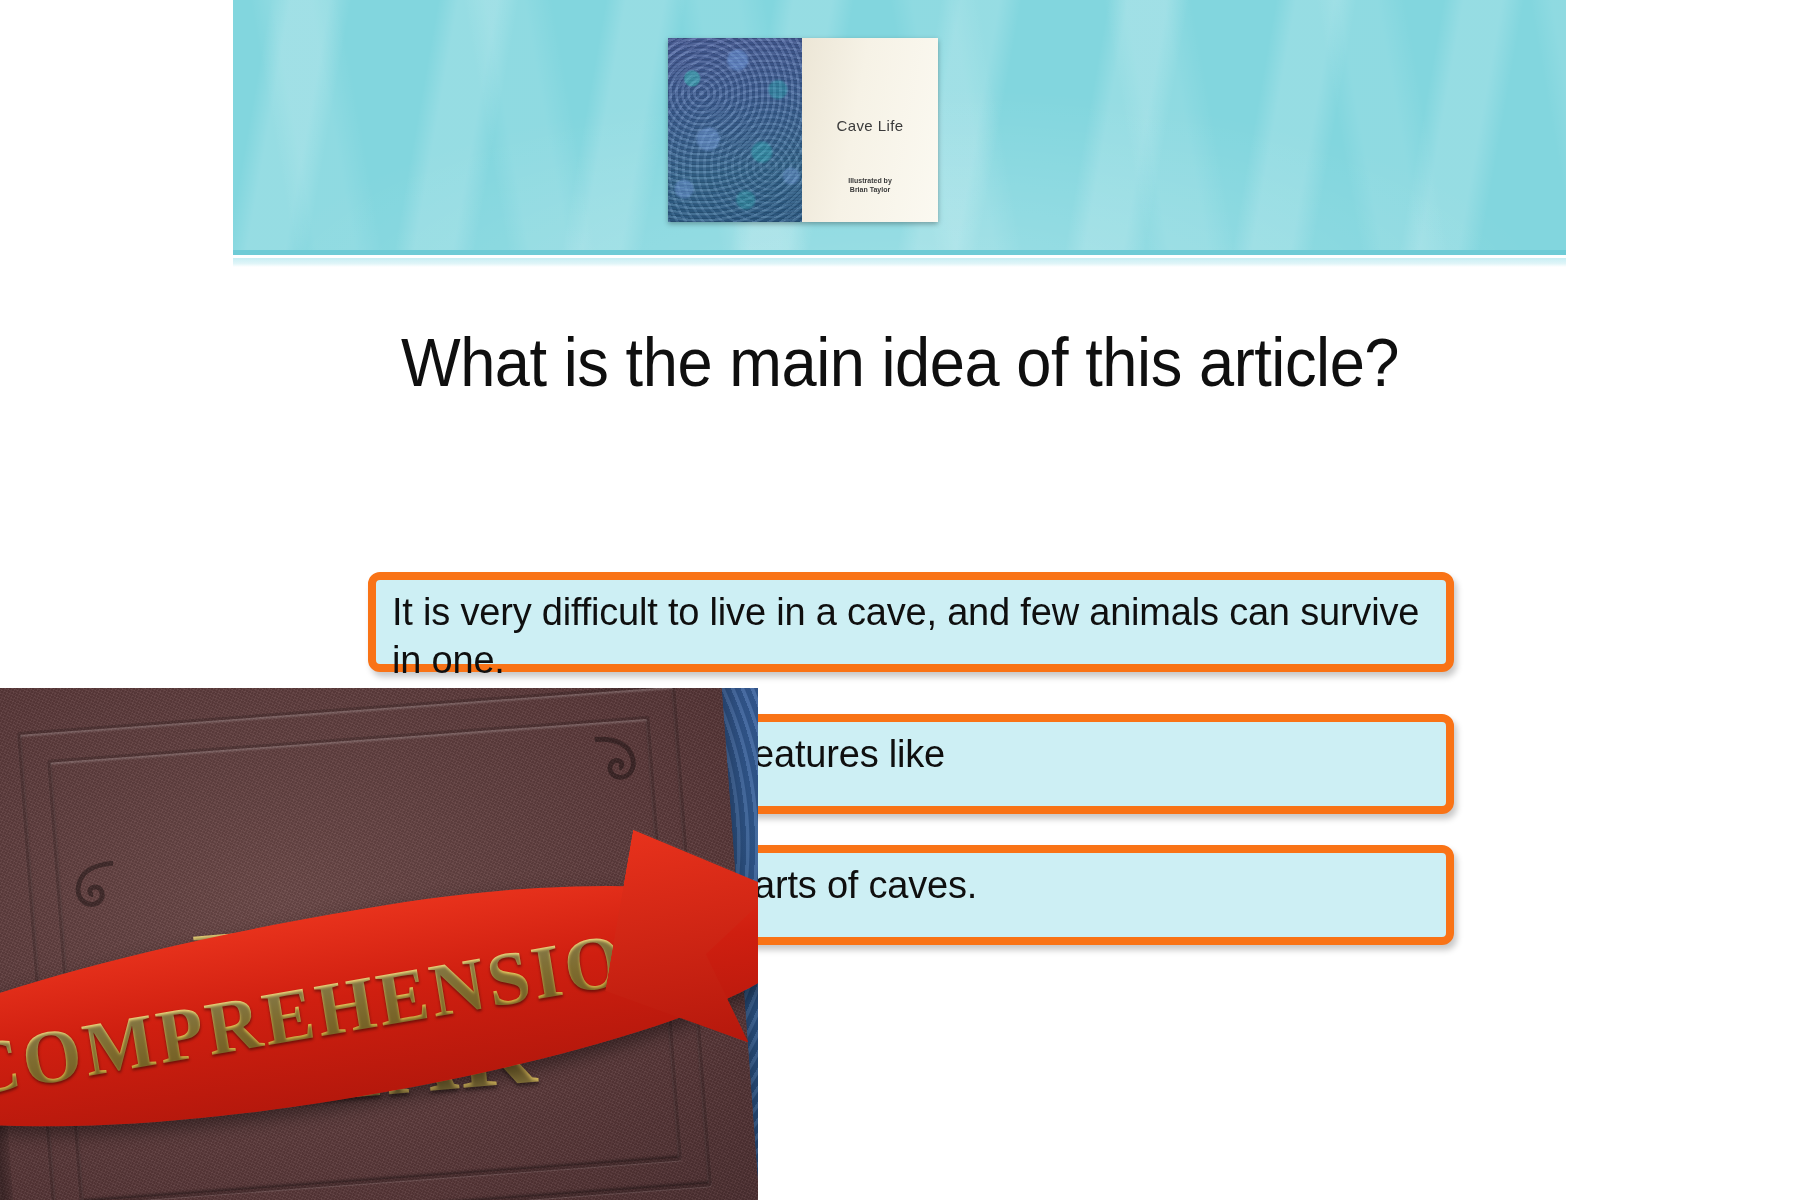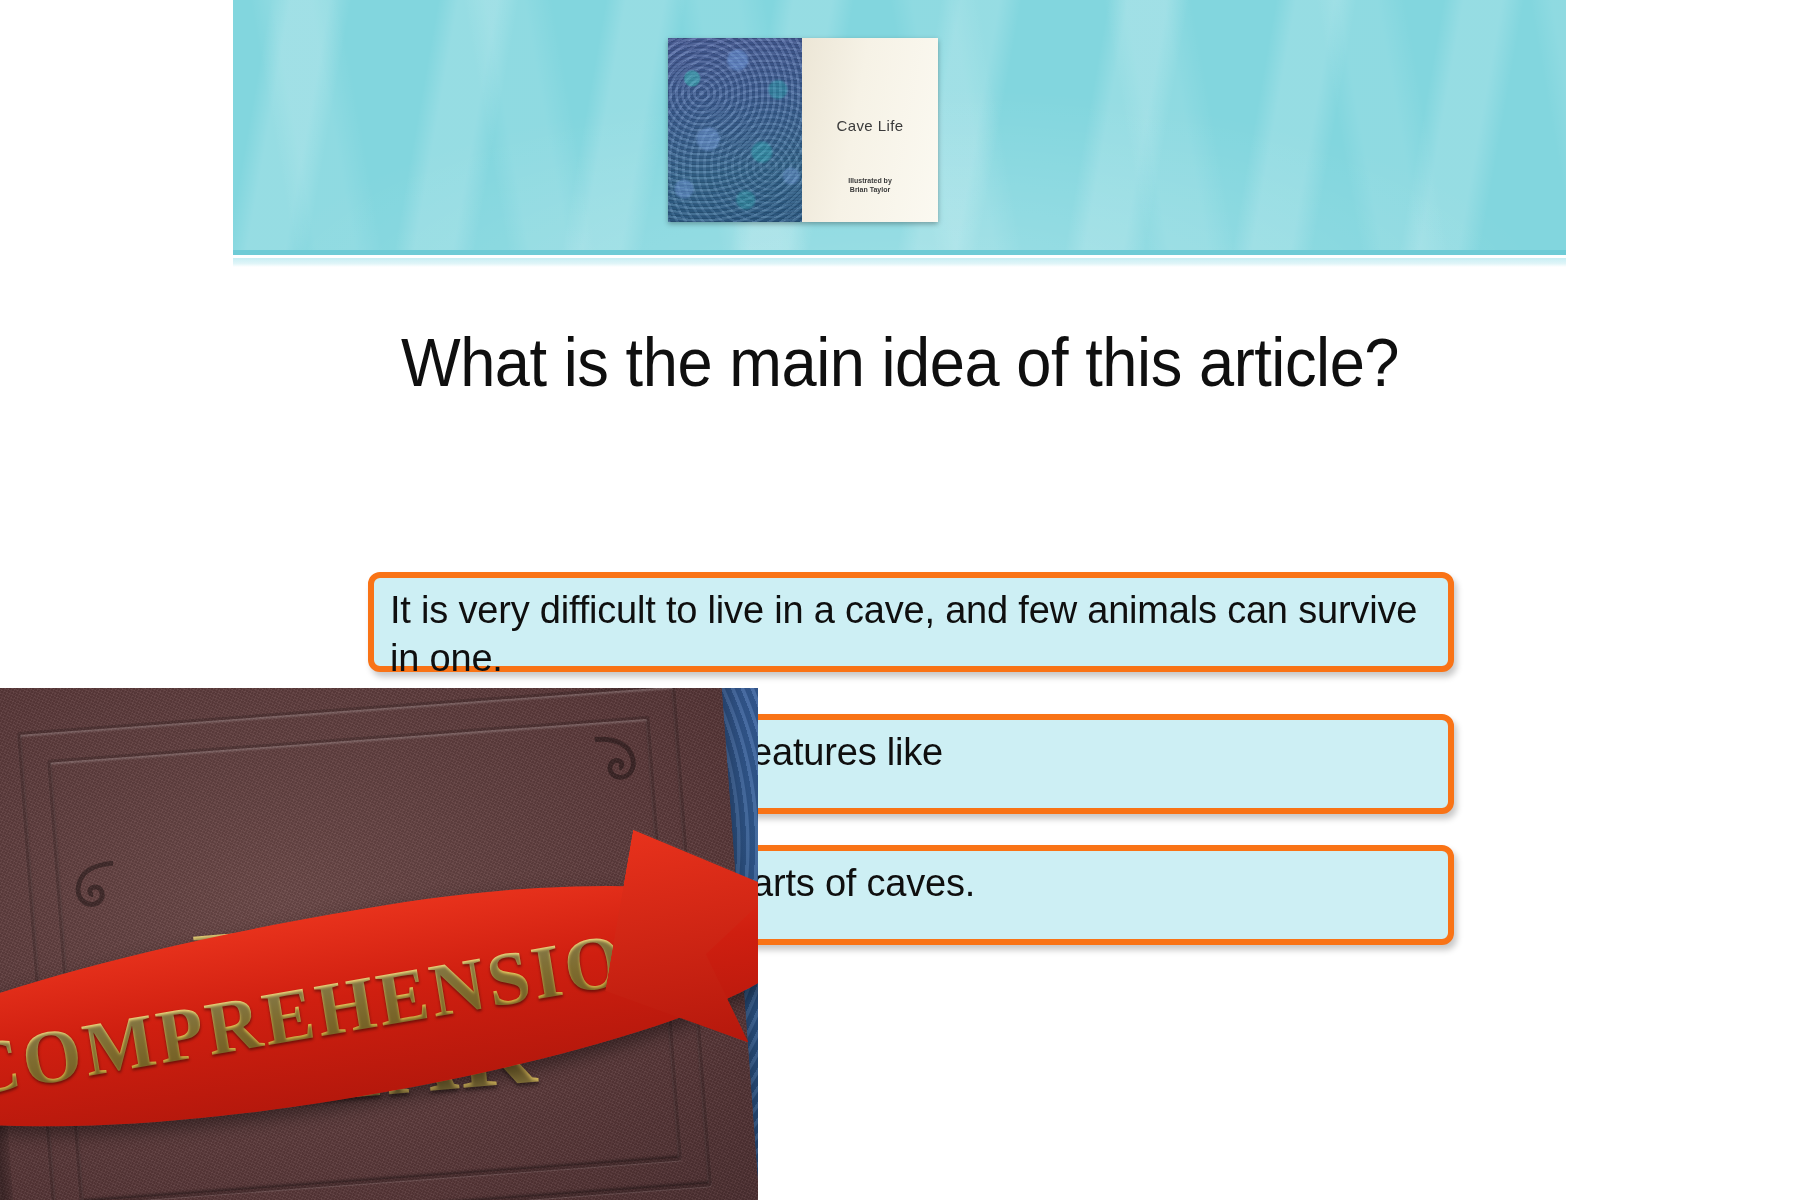--- a/index.html
+++ b/index.html
@@ -165,21 +165,21 @@
     transform: scaleX(0.93);
     transform-origin: 50% 0;
   }
 
   
   .answer {
     position: absolute;
     left: 368px;
     width: 1086px;
     background: #cdeff4;
-    border: 6px solid #f97316;
+    border: 8px solid #f97316;
     border-radius: 12px;
     box-sizing: border-box;
     box-shadow: 3px 5px 6px rgba(0,0,0,0.22);
     padding: 8px 16px 10px 16px;
     font-family: "Liberation Sans", sans-serif;
     font-weight: 300;
     font-size: 38px;
     line-height: 48px;
     color: #0f0f0f;
     letter-spacing: -0.2px;

